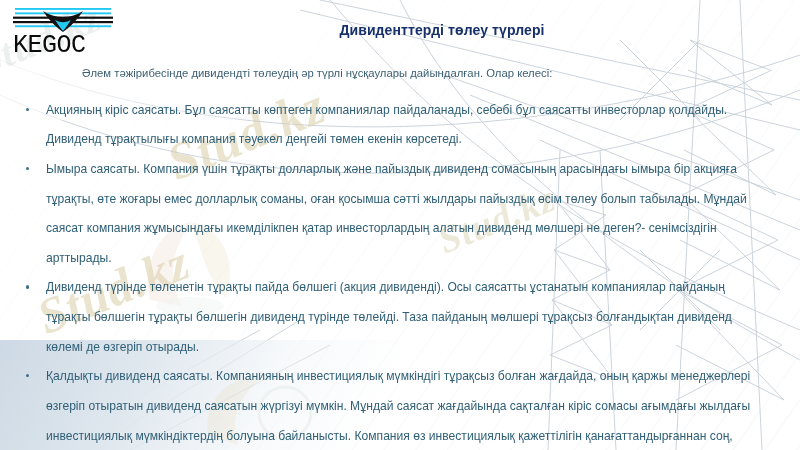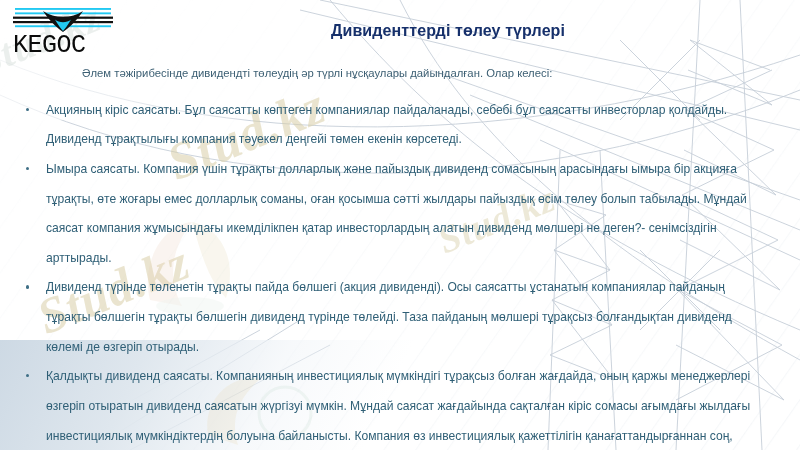--- a/index.html
+++ b/index.html
@@ -104,25 +104,25 @@
     font-size: 25px;
     font-weight: 400;
     letter-spacing: -0.5px;
     color: #0b0b0b;
     line-height: 1;
   }
 
   
   .slide-title {
     position: absolute;
-    left: 128px;
+    left: 122px;
     top: 22px;
     width: 640px;
     text-align: center;
-    font-size: 16px;
+    font-size: 14px;
     font-weight: bold;
     color: #16306b;
     letter-spacing: 0.1px;
     line-height: 1.15;
   }
 
   
   .content {
     position: absolute;
     left: 0;

